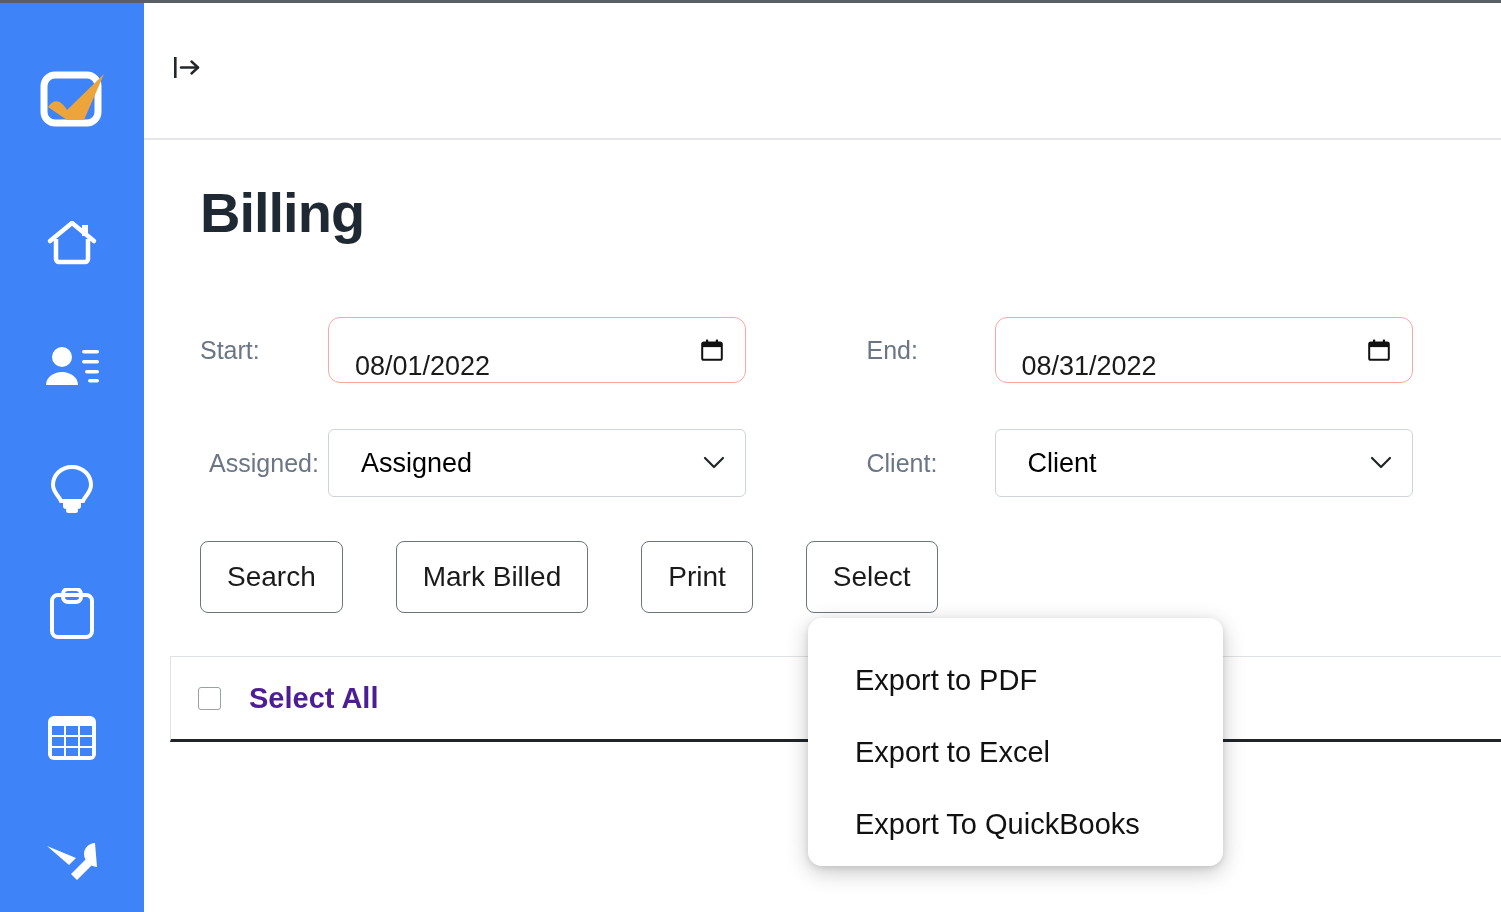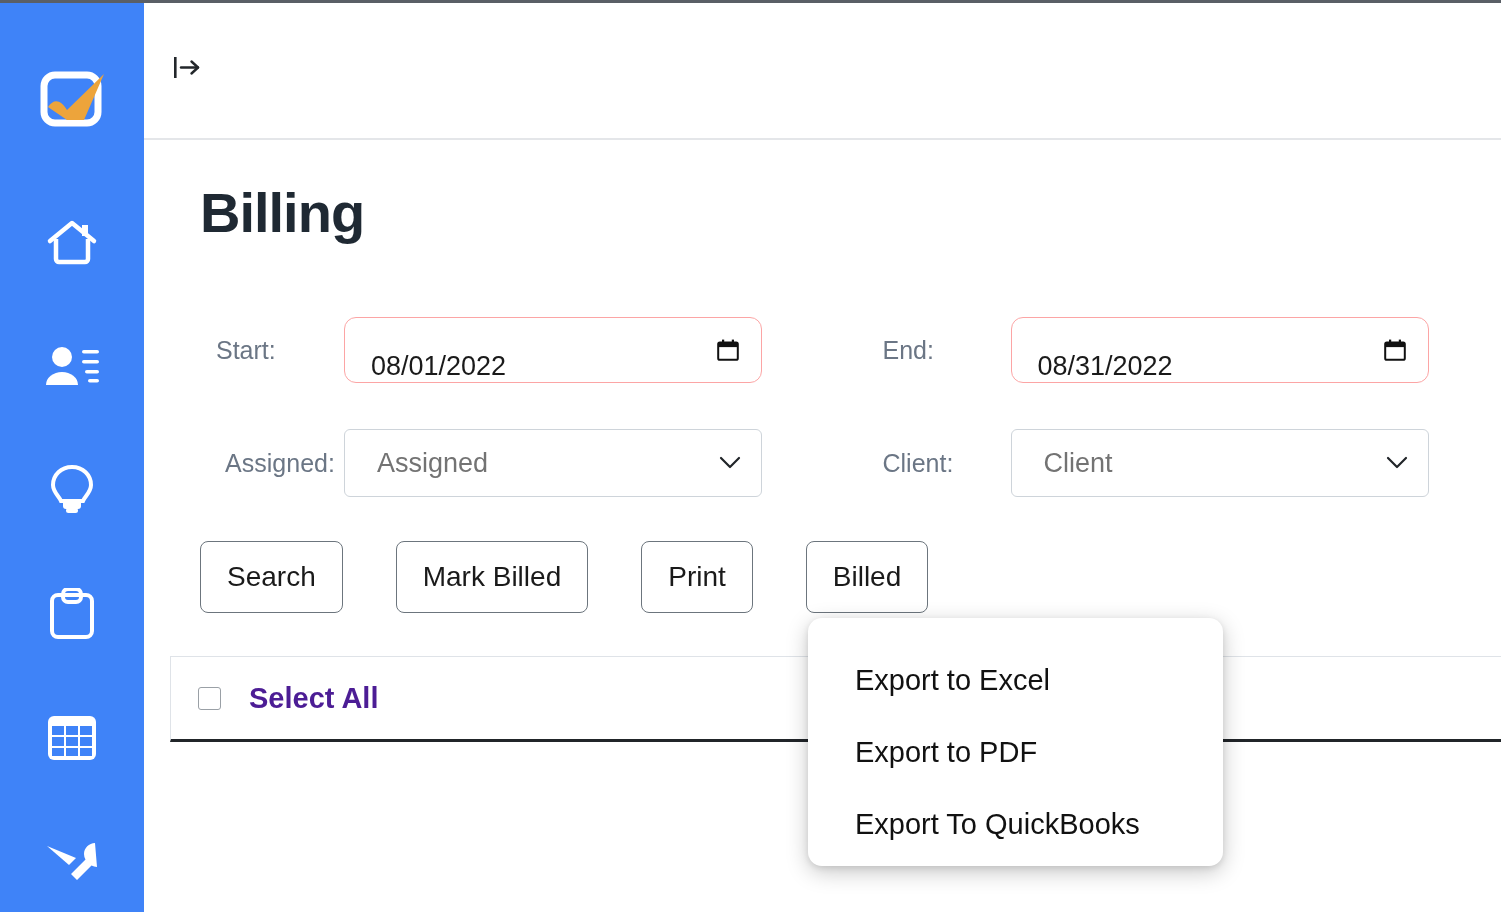--- a/index.html
+++ b/index.html
@@ -107,21 +107,20 @@
     line-height: 1;
   }
 
   
   .form-row {
     position: absolute;
     left: 56px;
     display: flex;
     align-items: center;
     width: 1270px;
-    margin-left: 16px;
   }
   .form-row.row1 { top: 177px; }
   .form-row.row2 { top: 289px; }
 
   .field-group {
     display: flex;
     align-items: center;
   }
   .field-group.g-start { width: 604px; }
   .field-group.g-end   { width: 604px; margin-left: 63px; }
@@ -168,21 +167,21 @@
     height: 68px;
     border: 1px solid #ced4da;
     border-radius: 6px;
     background: #ffffff;
     display: flex;
     align-items: center;
     cursor: pointer;
   }
   .select-box .val {
     font-size: 27px;
-    color: #737373;
+    color: #000000;
     margin-left: 32px;
   }
   .chev {
     position: absolute;
     right: 20px;
     top: 50%;
     transform: translateY(-50%);
     width: 22px;
     height: 14px;
   }
@@ -414,28 +413,28 @@
             </svg>
           </span>
         </div>
       </div>
     </div>
 
     <div class="btn-row">
       <button class="btn">Search</button>
       <button class="btn">Mark Billed</button>
       <button class="btn">Print</button>
-      <button class="btn">Billed</button>
+      <button class="btn">Select</button>
     </div>
 
     <div class="select-all-bar">
       <div class="sa-checkbox"></div>
       <span class="sa-label">Select All</span>
     </div>
 
     <div class="dropdown">
+      <div class="dropdown-item">Export to PDF</div>
       <div class="dropdown-item">Export to Excel</div>
-      <div class="dropdown-item">Export to PDF</div>
       <div class="dropdown-item">Export To QuickBooks</div>
     </div>
 
   </main>
 </div>
 
 </body></html>

